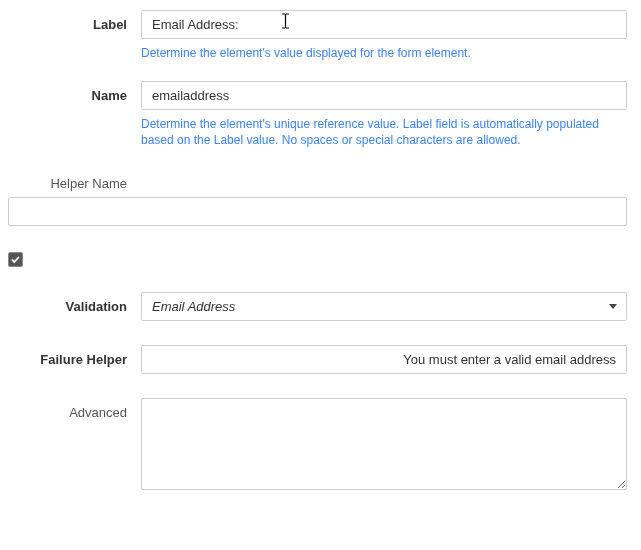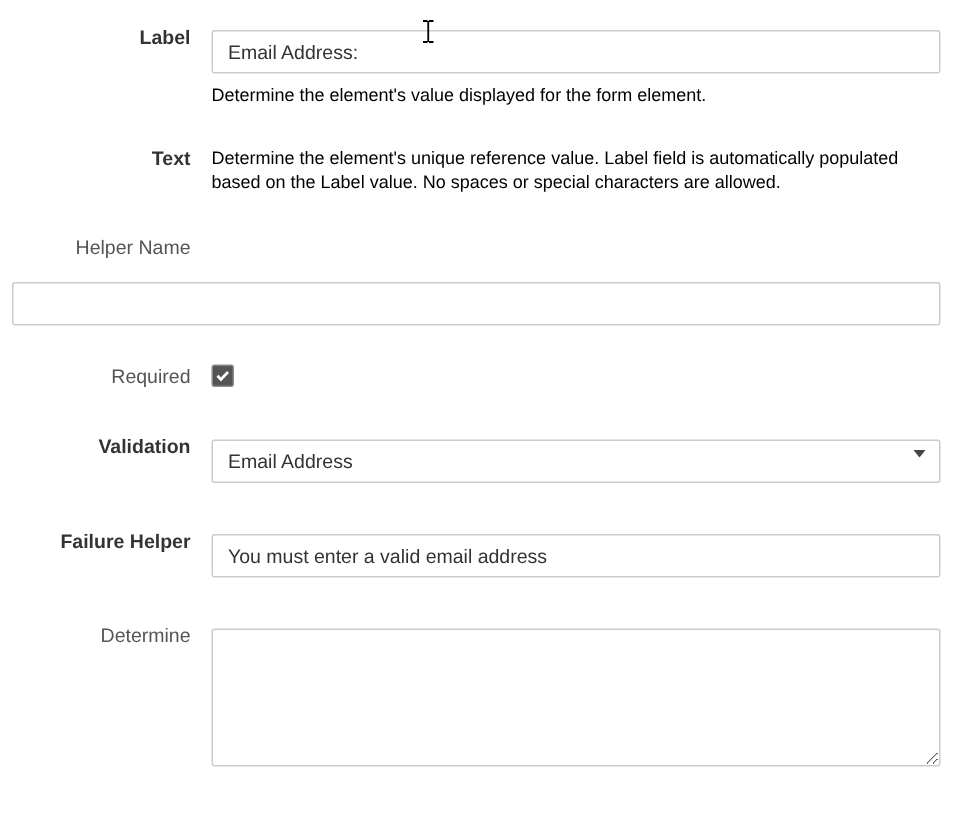--- a/index.html
+++ b/index.html
@@ -24,65 +24,66 @@
     padding-right: 14px;
     padding-top: 7px;
     color: #555;
   }
   .label-col.bold { font-weight: bold; color: #333; }
   .field-col {
     flex: 1;
     padding-right: 6px;
   }
   .helptext {
-    color: #000000;
+    color: #3b82f6;
     font-size: 12px;
     margin: 6px 0 14px 0;
     line-height: 1.35;
   }
   input[type=text], select, textarea {
     width: 100%;
     font-family: inherit;
     font-size: 13px;
     padding: 6px 10px;
     border: 1px solid #ccc;
     border-radius: 2px;
     background: #fff;
     color: #333;
-    margin-top: 10px;
   }
   textarea {
     height: 92px;
     resize: both;
   }
   select {
     appearance: none;
     -webkit-appearance: none;
     background-image: none;
     padding-right: 28px;
     position: relative;
+    font-style: italic;
   }
   .select-wrap {
     position: relative;
     width: 100%;
   }
   .select-wrap::after {
     content: "";
     position: absolute;
     right: 10px;
     top: 50%;
     margin-top: -2px;
     border-left: 4px solid transparent;
     border-right: 4px solid transparent;
     border-top: 5px solid #444;
     pointer-events: none;
   }
   .focused {
     border: 2px solid #555;
     padding: 5px 9px;
+    text-align: right;
   }
   .checkbox {
     width: 15px;
     height: 15px;
     border: 1px solid #888;
     border-radius: 2px;
     background: #555;
     display: inline-flex;
     align-items: center;
     justify-content: center;
@@ -107,39 +108,39 @@
     <span class="cursor-ibeam" style="left:140px;top:3px;">
       <svg width="9" height="16" viewBox="0 0 9 16">
         <path d="M1 1 H4 M8 1 H5 M4.5 1 V15 M1 15 H4 M8 15 H5" stroke="#000" stroke-width="1.2" fill="none"></path>
       </svg>
     </span>
     <div class="helptext">Determine the element's value displayed for the form element.</div>
   </div>
 </div>
 
 <div class="row">
-  <div class="label-col bold">Text</div>
+  <div class="label-col bold">Name</div>
   <div class="field-col">
+    <input type="text" value="emailaddress" style="">
     <div class="helptext">Determine the element's unique reference value. Label field is automatically populated based on the Label value. No spaces or special characters are allowed.</div>
   </div>
 </div>
 
 <div class="row">
   <div class="label-col">Helper Name</div>
 </div>
 
 <div class="row">
   <div class="field-col">
     <input type="text" value="" style="">
     <div class="spacer-md"></div>
   </div>
 </div>
 
 <div class="row">
-  <div class="label-col" style="padding-top:2px;">Required</div>
   <div class="field-col">
     <div class="checkbox">
       <svg width="11" height="11" viewBox="0 0 11 11">
         <path d="M2 5.5 L4.3 8 L9 3" stroke="#fff" stroke-width="1.8" fill="none"></path>
       </svg>
     </div>
     <div class="spacer-md"></div>
   </div>
 </div>
 
@@ -157,17 +158,17 @@
 
 <div class="row">
   <div class="label-col bold">Failure Helper</div>
   <div class="field-col">
     <input type="text" class="focused" value="You must enter a valid email address" style="">
     <div class="spacer-md"></div>
   </div>
 </div>
 
 <div class="row">
-  <div class="label-col">Determine</div>
+  <div class="label-col">Advanced</div>
   <div class="field-col">
     <textarea style=""></textarea>
   </div>
 </div>
 
 </body></html>

